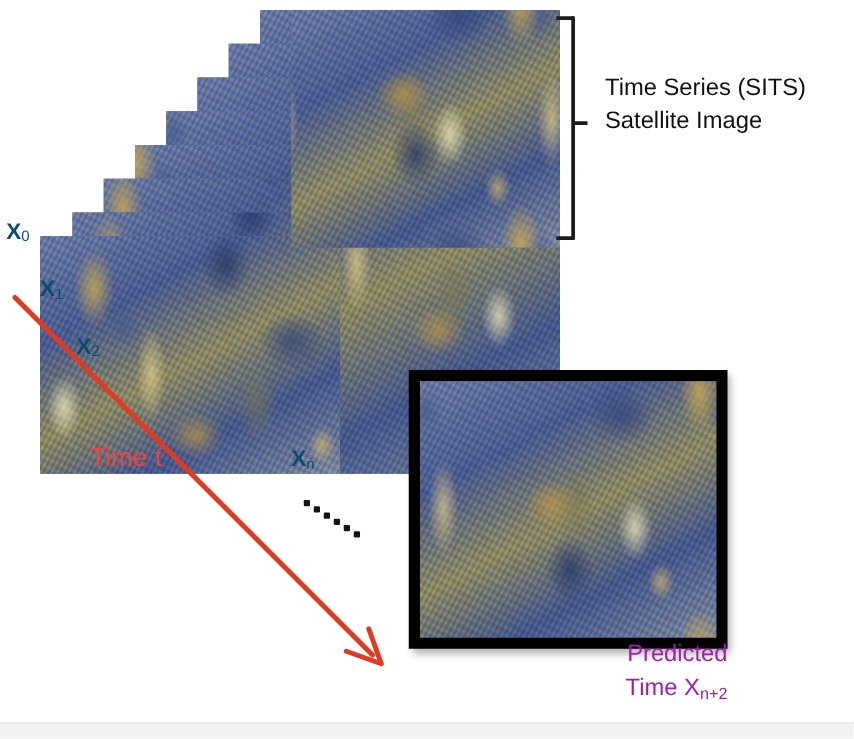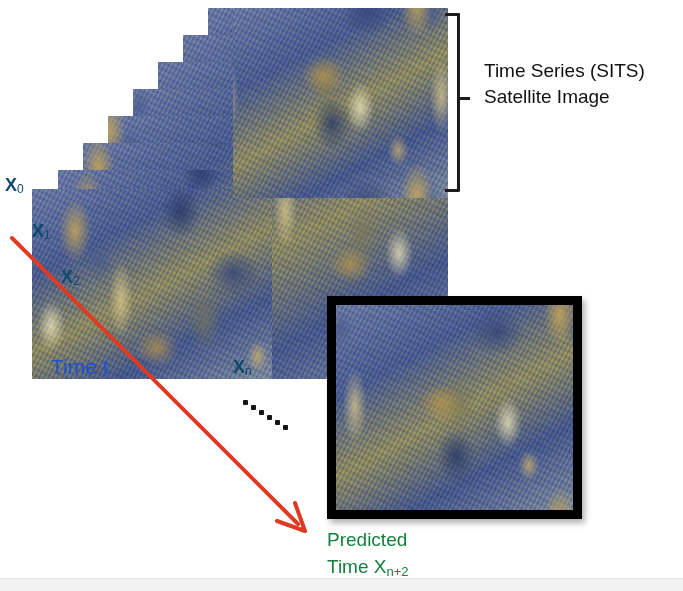--- a/index.html
+++ b/index.html
@@ -62,24 +62,24 @@
   .x-label sub {
     font-weight: normal;
     font-size: 12px;
     vertical-align: baseline;
     position: relative;
     top: 2px;
   }
 
   .time-label {
     position: absolute;
-    left: 51px;
+    left: 72px;
     top: 355px;
     font-size: 21px;
-    color: #1d4ed8;
+    color: #ef4444;
     white-space: nowrap;
   }
 
   
   .bracket {
     position: absolute;
     left: 443px;
     top: 10px;
     width: 26px;
     height: 182px;
@@ -146,26 +146,26 @@
     box-shadow: 3px 4px 6px rgba(0,0,0,.30);
   }
   .predicted .inner {
     position: relative;
     width: 100%;
     height: 100%;
   }
   .pred-caption {
     position: absolute;
     left: 327px;
-    top: 526px;
+    top: 510px;
     width: 255px;
-    text-align: left;
+    text-align: right;
     font-size: 19px;
     line-height: 27px;
-    color: #15803d;
+    color: #a21caf;
   }
   .pred-caption sub {
     font-size: 13px;
     vertical-align: baseline;
     position: relative;
     top: 3px;
   }
 
   
   .bottom-band {

